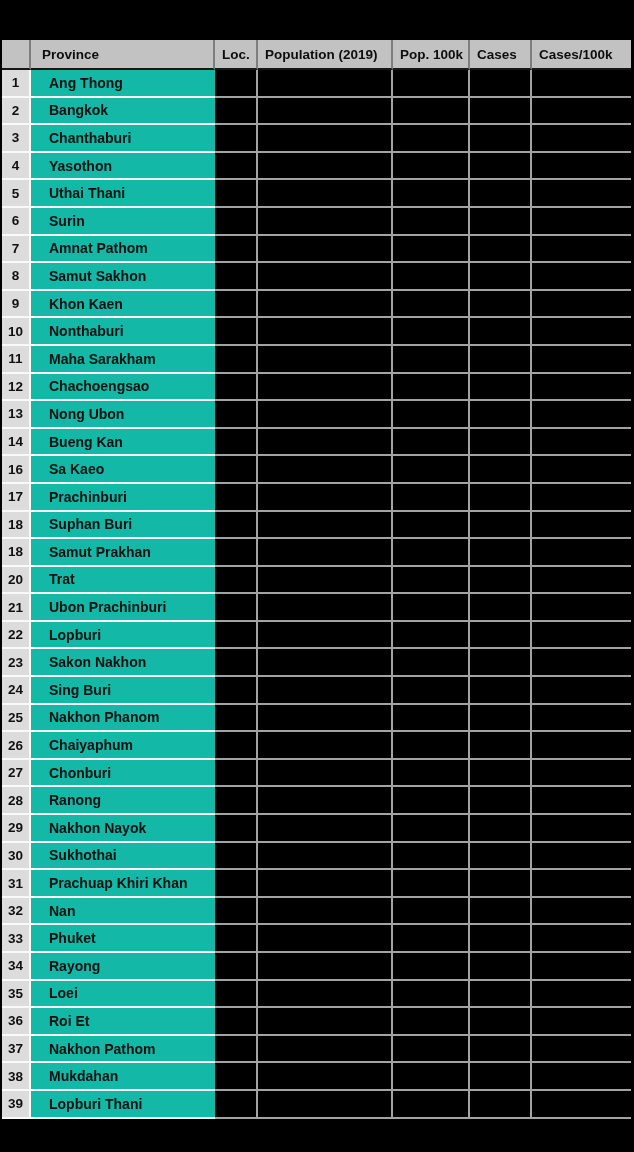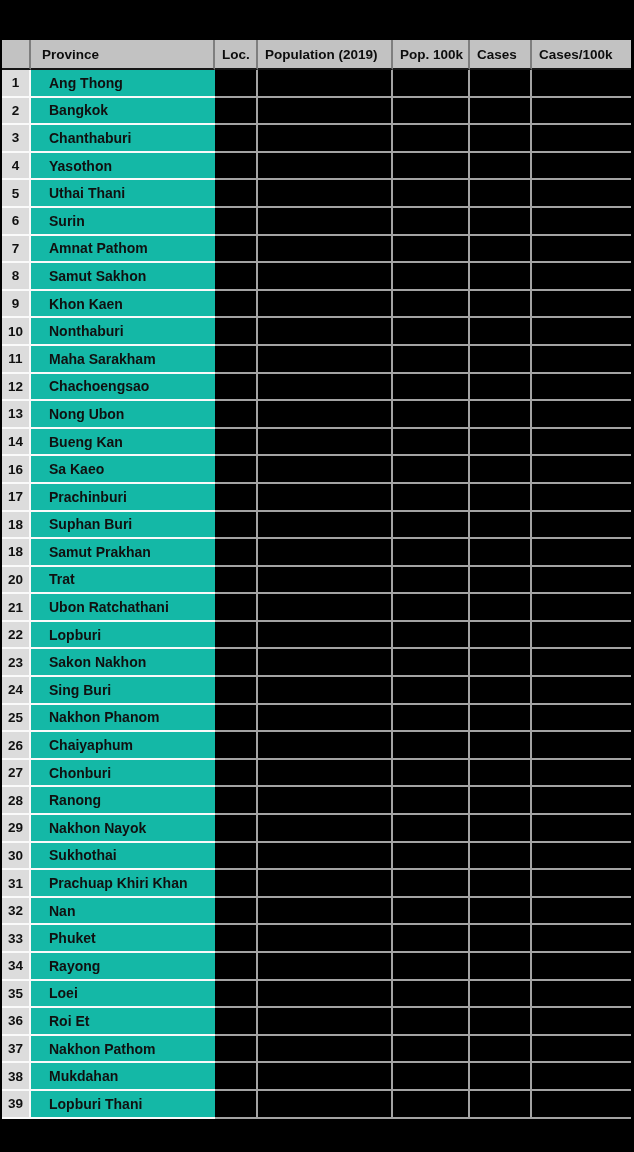--- a/index.html
+++ b/index.html
@@ -261,21 +261,21 @@
     <td class="cell-num">20</td>
     <td class="cell-prov">Trat</td>
     <td class="cell-data"></td>
     <td class="cell-data"></td>
     <td class="cell-data"></td>
     <td class="cell-data"></td>
     <td class="cell-data last"></td>
   </tr>
         <tr>
     <td class="cell-num">21</td>
-    <td class="cell-prov">Ubon Ratchathani</td>
+    <td class="cell-prov">Ubon Prachinburi</td>
     <td class="cell-data"></td>
     <td class="cell-data"></td>
     <td class="cell-data"></td>
     <td class="cell-data"></td>
     <td class="cell-data last"></td>
   </tr>
         <tr>
     <td class="cell-num">22</td>
     <td class="cell-prov">Lopburi</td>
     <td class="cell-data"></td>

